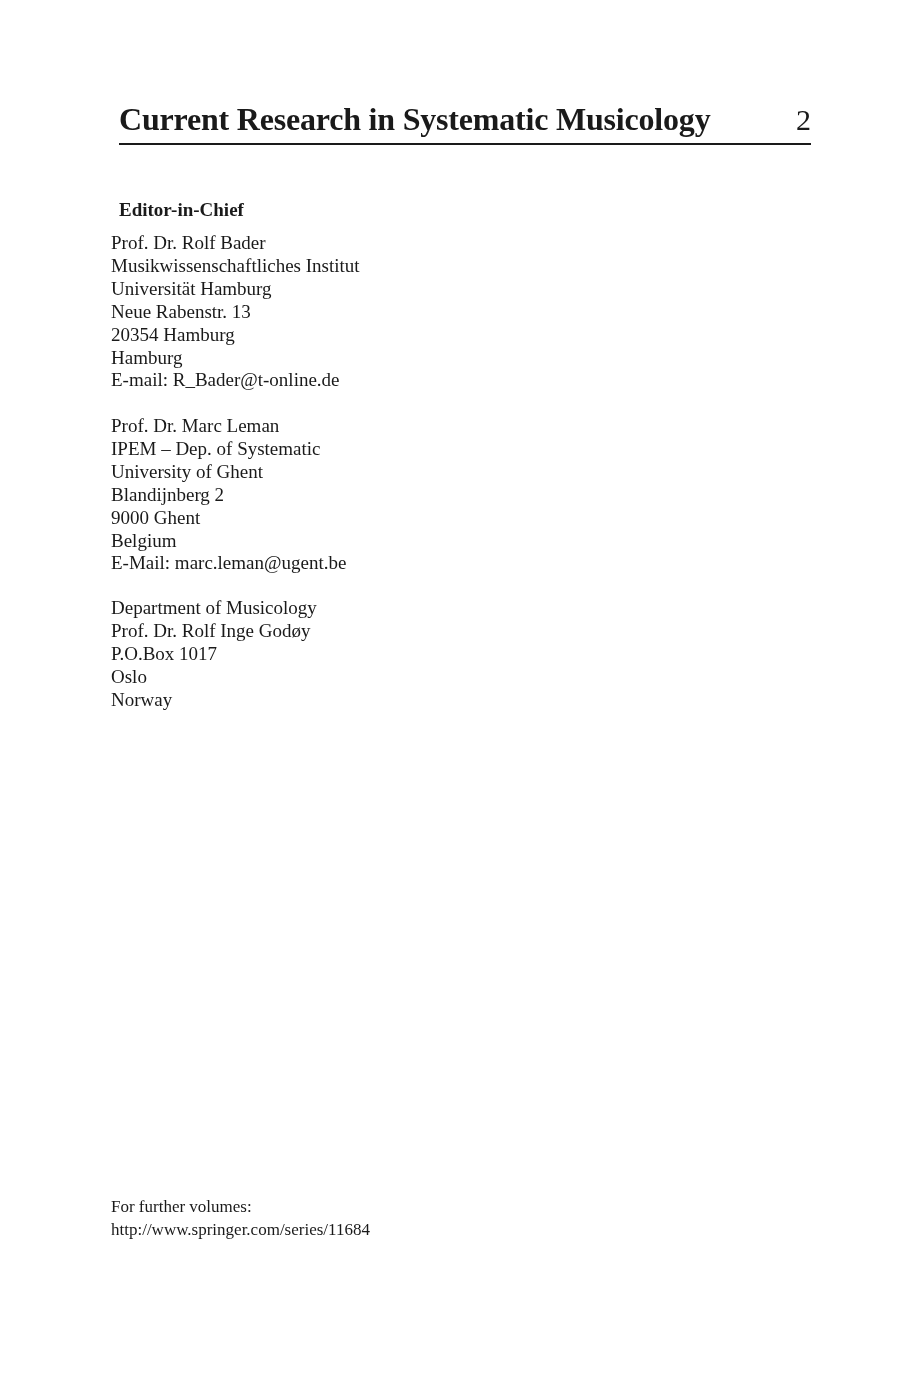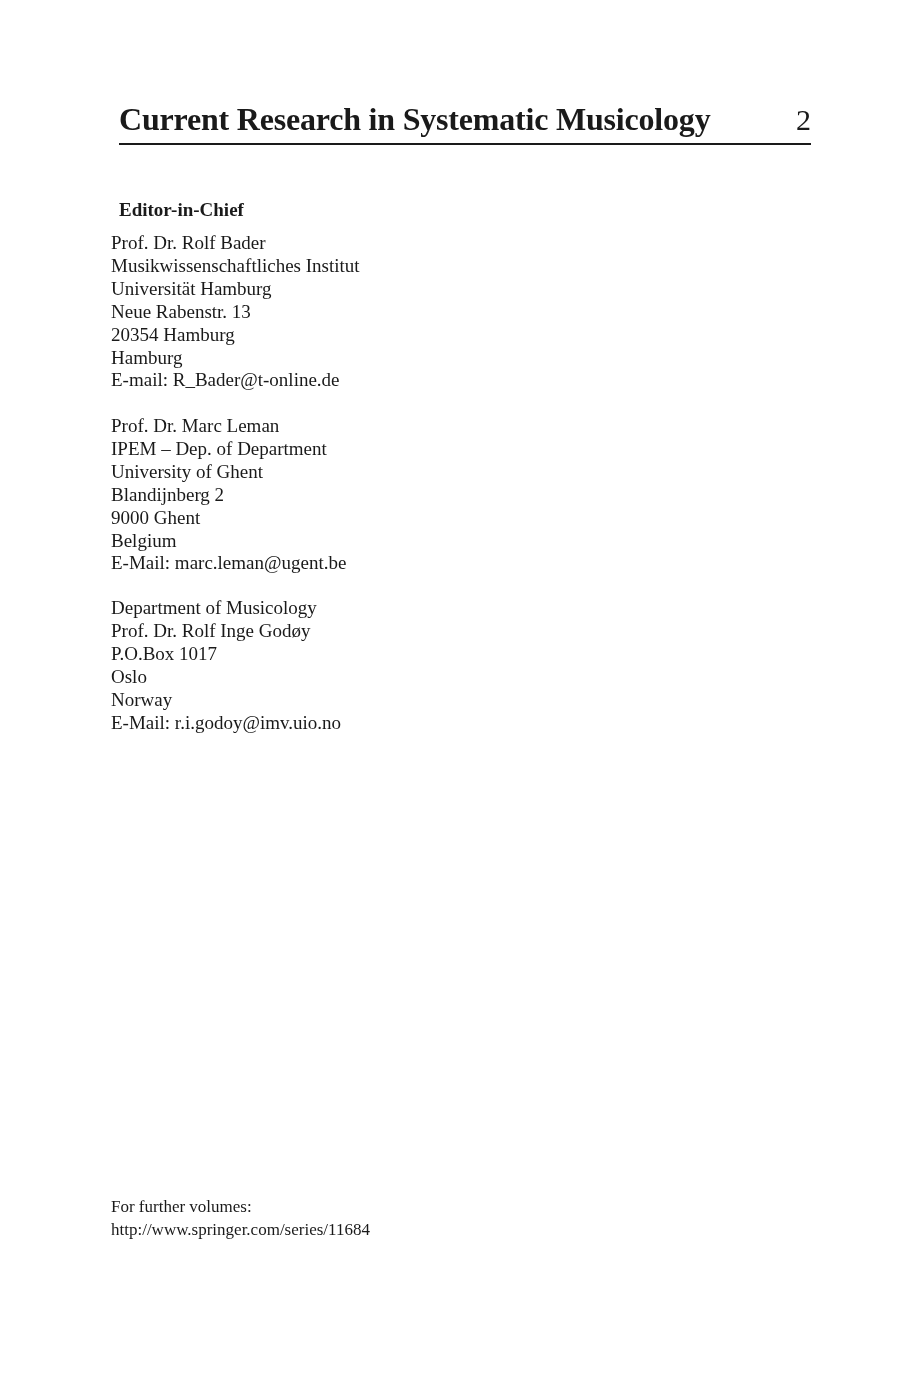--- a/index.html
+++ b/index.html
@@ -97,33 +97,32 @@
   <span class="line">Musikwissenschaftliches Institut</span>
   <span class="line">Universität Hamburg</span>
   <span class="line">Neue Rabenstr. 13</span>
   <span class="line">20354 Hamburg</span>
   <span class="line">Hamburg</span>
   <span class="line">E-mail: R_Bader@t-online.de</span>
 </div>
 
 <div class="address-block" id="block-1">
   <span class="line">Prof. Dr. Marc Leman</span>
-  <span class="line">IPEM – Dep. of Department</span>
+  <span class="line">IPEM – Dep. of Systematic</span>
   <span class="line">University of Ghent</span>
   <span class="line">Blandijnberg 2</span>
   <span class="line">9000 Ghent</span>
   <span class="line">Belgium</span>
   <span class="line">E-Mail: marc.leman@ugent.be</span>
 </div>
 
 <div class="address-block" id="block-2">
   <span class="line">Department of Musicology</span>
   <span class="line">Prof. Dr. Rolf Inge Godøy</span>
   <span class="line">P.O.Box 1017</span>
   <span class="line">Oslo</span>
   <span class="line">Norway</span>
-  <span class="line">E-Mail: r.i.godoy@imv.uio.no</span>
 </div>
 
 <div class="footer">
   <span class="line">For further volumes:</span>
   <span class="line">http://www.springer.com/series/11684</span>
 </div>
 
 </body></html>

